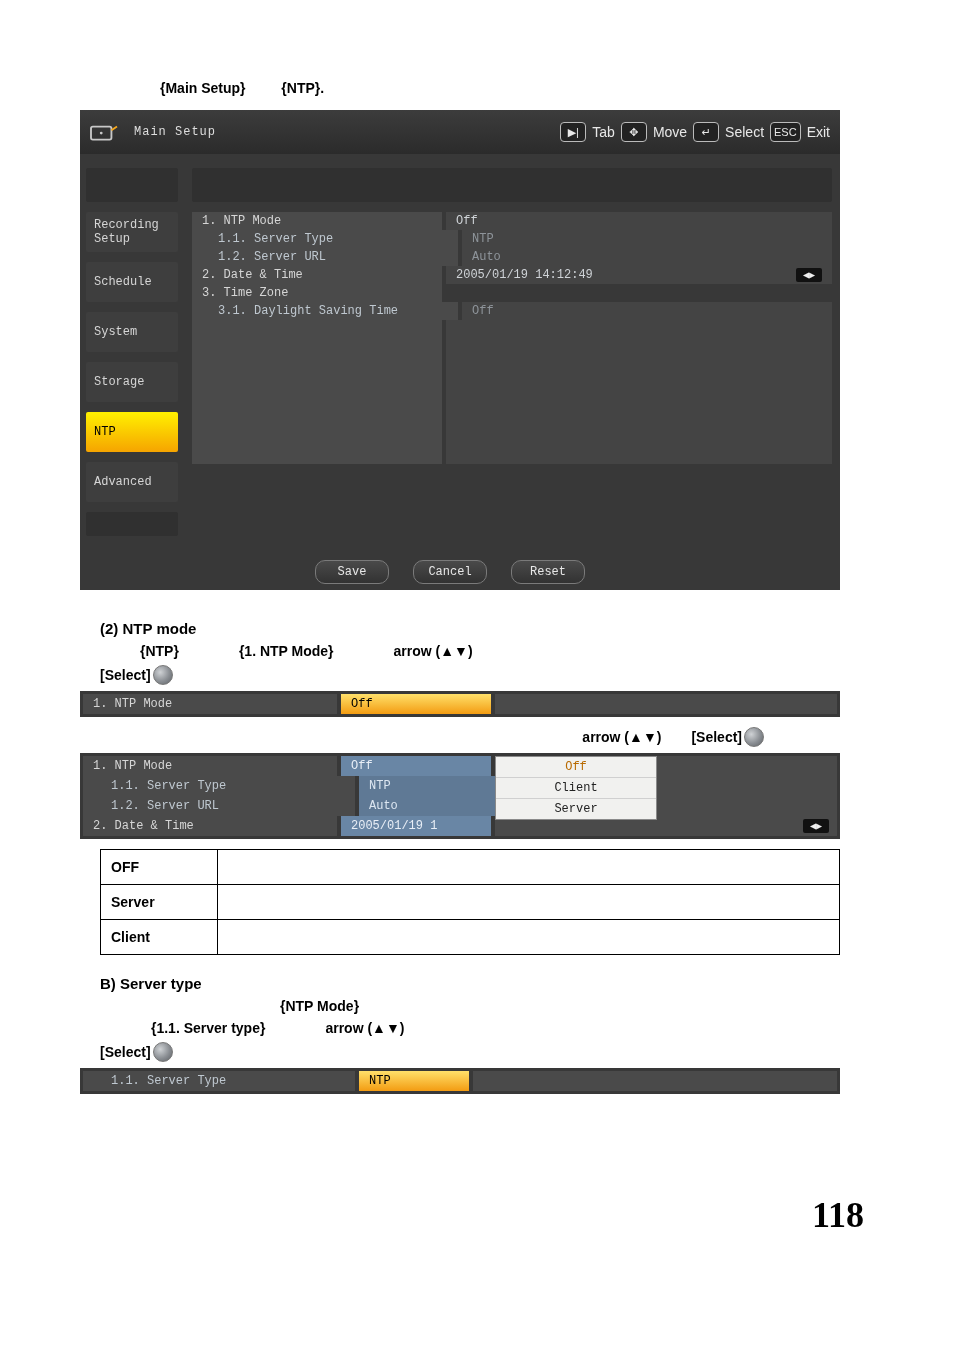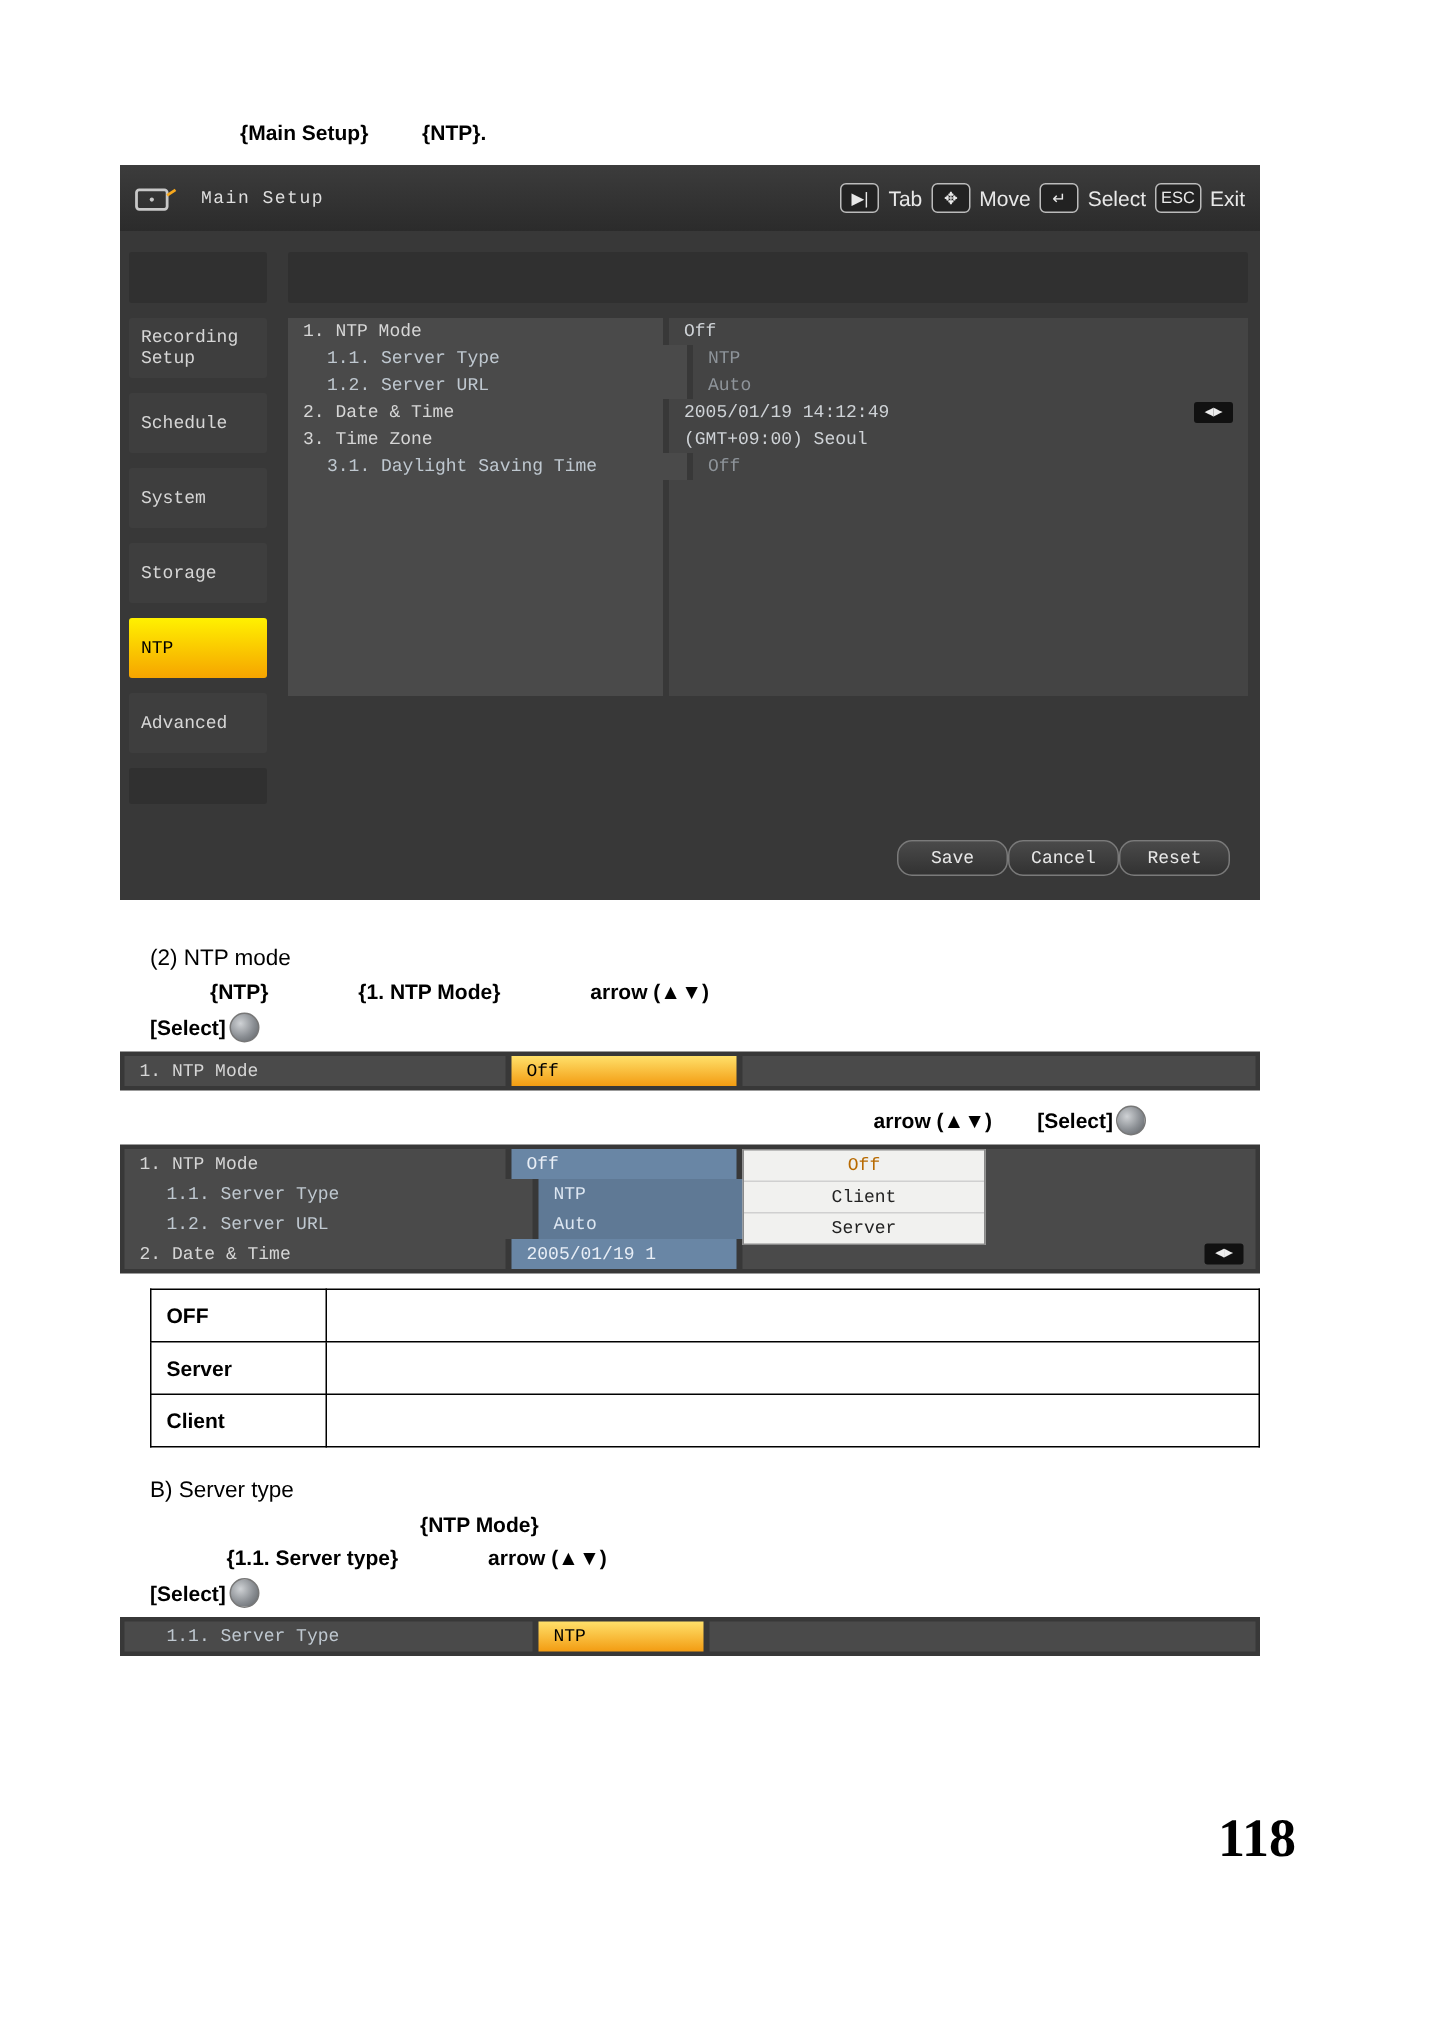--- a/index.html
+++ b/index.html
@@ -157,38 +157,39 @@
     width:26px;height:14px;
     background:#111;
     display:flex;align-items:center;justify-content:center;
     color:#eee;font-size:10px;gap:2px;
     border-radius:2px;
   }
   .row.filler .col-label,.row.filler .col-val{ background:var(--row-dark); }
   .row.filler .col-val{ background:var(--row-dark2); }
   .btn-bar{
     display:flex;
-    justify-content:flex-end;
-    padding:14px 20px 16px 0;
+    justify-content:center;
+    gap:24px;
+    padding:14px 20px 6px 0;
     background:var(--bg-dark);
     font-family:"Courier New",monospace;
     font-size:12px;
   }
   .btn{
     min-width:72px;
     height:22px;
     border:1px solid #7a7a7a;
     background:linear-gradient(#4a4a4a,#323232);
     color:#e8e8e8;
     display:flex;align-items:center;justify-content:center;
     border-radius:10px;
     font-size:12px;
   }
 
-  .sub-section-h{ font-weight:normal; font-size:15px; margin:14px 0 6px 20px;}
+  .sub-section-h{ font-weight:bold; font-size:15px; margin:14px 0 6px 20px;}
   .line{ font-weight:bold; font-size:14px; margin:4px 0 6px 60px; display:flex; align-items:center; flex-wrap:wrap;}
   .line .slot{ margin-right:60px;}
   .line .slot.tight{ margin-right:30px;}
   .enter-icon{
     display:inline-block;width:18px;height:18px;border-radius:50%;
     background:radial-gradient(circle at 35% 35%, #cfd2d5 0%, #8a8e93 55%, #5c6064 100%);
     border:1px solid #777;
     position:relative;
     vertical-align:-4px;
     margin-left:2px;
@@ -319,21 +320,20 @@
             <div class="row">
               <div class="col-label sub">1.2. Server URL</div>
               <div class="col-val dim">Auto</div>
             </div>
             <div class="row">
               <div class="col-label">2. Date &amp; Time</div>
               <div class="col-val">2005/01/19   14:12:49<div class="lr-arrows">◀▶</div></div>
             </div>
             <div class="row">
               <div class="col-label">3. Time Zone</div>
-              <div class="col-val">(GMT+09:00) Seoul</div>
             </div>
             <div class="row">
               <div class="col-label sub">3.1. Daylight Saving Time</div>
               <div class="col-val dim">Off</div>
             </div>
           </div>
         <div id="filler-rows">
             <div class="row filler">
               <div class="col-label">&nbsp;</div>
               <div class="col-val">&nbsp;</div>

